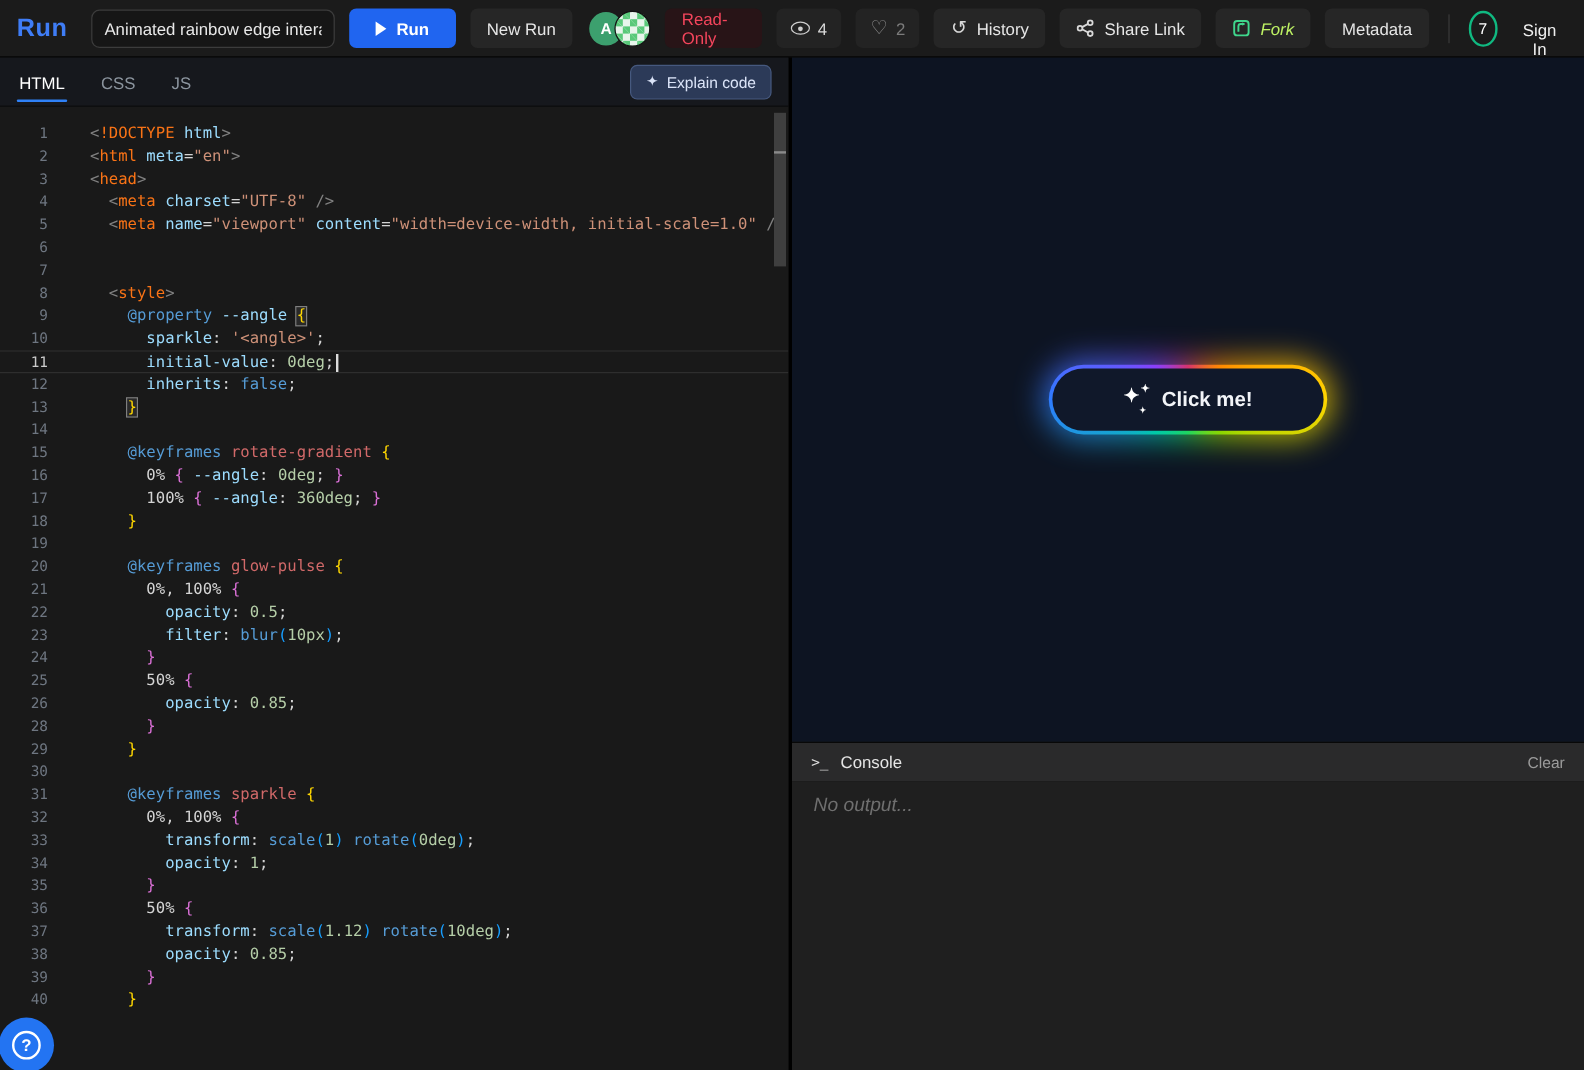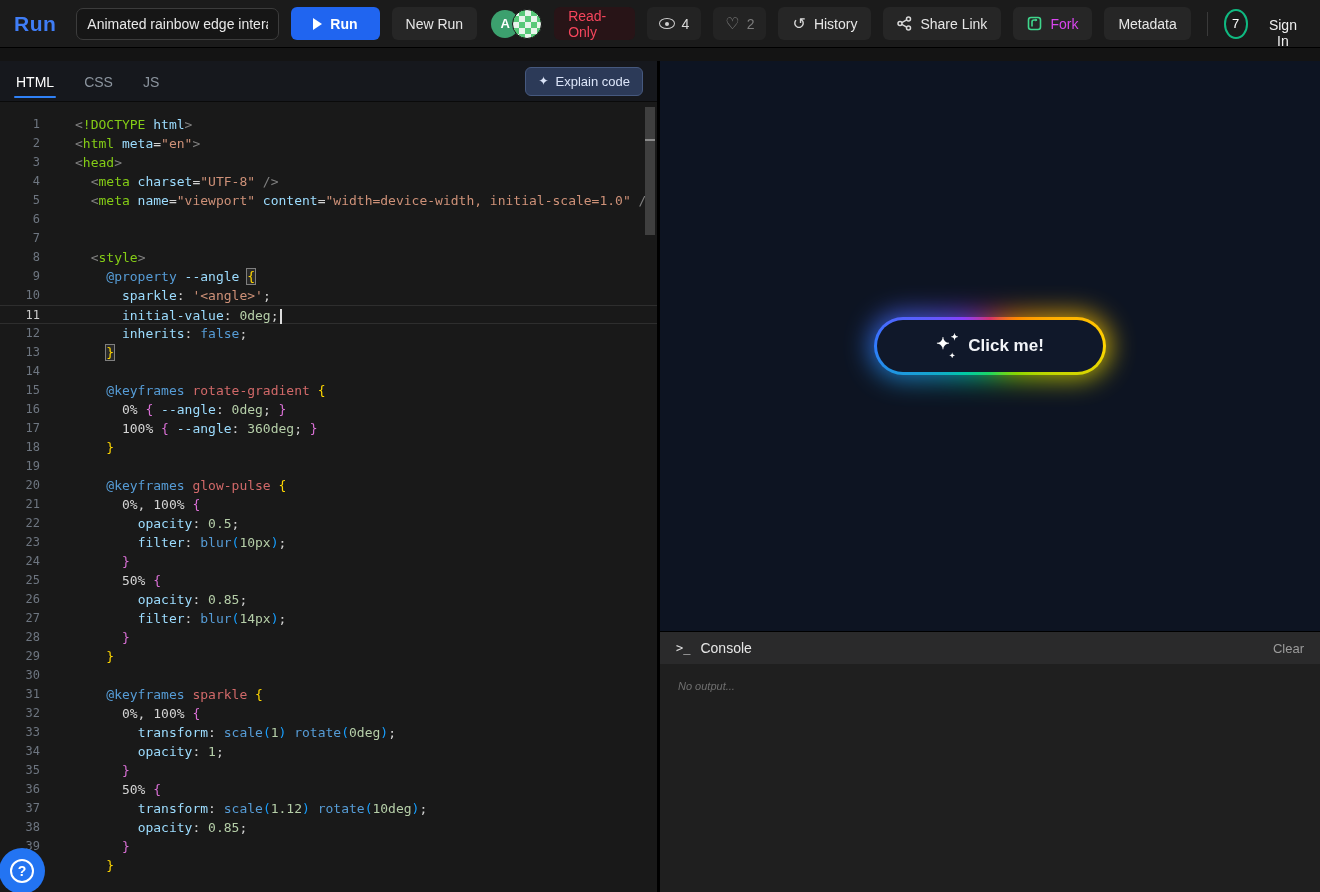--- a/index.html
+++ b/index.html
@@ -1,18 +1,18 @@
 <!DOCTYPE html>
 <html><head>
 <meta charset="utf-8">
 <style>
   * { margin:0; padding:0; box-sizing:border-box; }
   html,body { width:1320px; height:892px; overflow:hidden; background:#141414;
     font-family:"Liberation Sans", sans-serif; }
-  .app { width:1320px; height:892px; display:flex; flex-direction:column;gap:13px; }
+  .app { width:1320px; height:892px; display:flex; flex-direction:column; }
 
   
   .topbar { height:48px; background:#1b1b1b; border-bottom:1px solid #000;
     display:flex; align-items:center; padding:0 14px; gap:12px; flex:0 0 48px; }
   .logo { color:#3f7df6; font-size:21px; font-weight:bold; letter-spacing:.5px; margin-right:8px; }
   .title-input { width:224px; height:32px; background:#161616; border:1px solid #3c3c3c;
     border-radius:7px; color:#e8e8e8; font-size:14px; padding:0 10px; outline:none;
     white-space:nowrap; overflow:hidden; text-overflow:clip; }
   .btn { height:33px; border:none; border-radius:6px; background:#262626; color:#e6e6e6;
     font-size:14px; display:inline-flex; align-items:center; gap:8px; padding:0 14px;
@@ -35,21 +35,21 @@
   .stat { display:inline-flex; align-items:center; gap:7px; background:#232323;
     height:33px; border-radius:6px; padding:0 12px; color:#d9d9d9; font-size:14px; }
   .stat .dim { color:#7c7c7c; }
   .eye-icon { width:16px; height:11px; border:1.5px solid #cfcfcf; border-radius:50%;
     position:relative; display:inline-block; }
   .eye-icon::after { content:""; position:absolute; left:50%; top:50%; width:4px; height:4px;
     transform:translate(-50%,-50%); background:#cfcfcf; border-radius:50%; }
   .heart-icon { color:#8d8d8d; font-size:16px; line-height:1; }
   .hist-icon { color:#d9d9d9; font-size:16px; line-height:1; }
   .share-icon, .fork-icon { display:inline-flex; }
-  .fork-label { color:#d946ef; }
+  .fork-label { color:#bef264;font-style:italic; }
   .tb-divider { width:1px; height:24px; background:#3a3a3a; margin:0 4px; }
   .count-badge { width:30px; height:30px; border-radius:50%; border:2px solid #10b981;
     color:#fff; font-size:13px; display:flex; align-items:center; justify-content:center; }
   .signin { color:#f0f0f0; font-size:14px; background:none; border:none; font-family:inherit;
     cursor:pointer; padding:0 6px;margin-top:19px; }
 
   
   .main { flex:1; display:flex; min-height:0; }
   .left { width:660px; flex:0 0 660px; display:flex; flex-direction:column; border-right:3px solid #000; }
   .right { flex:1; display:flex; flex-direction:column; min-width:0; }
@@ -68,21 +68,21 @@
   .sparkle-glyph { font-size:12px; line-height:1; }
 
   
   .editor { flex:1; background:#191919; position:relative; overflow:hidden;
     font-family:"DejaVu Sans Mono", monospace; font-size:13px; padding-top:13px; }
   .code-line { display:flex; height:19px; line-height:19px; white-space:pre; position:relative; }
   .code-line .ln { width:40px; text-align:right; color:#6e7681; flex:0 0 40px; font-size:12px; }
   .code-line .lc { padding-left:35px; color:#d4d4d4; }
   .code-line.active { border-top:1px solid #2e2e2e; border-bottom:1px solid #2e2e2e; height:19px; }
   .code-line.active .ln { color:#cccccc; }
-  .tk-pun{color:#808080} .tk-tag{color:#84cc16} .tk-attr{color:#9cdcfe} .tk-str{color:#ce9178}
+  .tk-pun{color:#808080} .tk-tag{color:#f97316} .tk-attr{color:#9cdcfe} .tk-str{color:#ce9178}
   .tk-txt{color:#d4d4d4} .tk-at{color:#569cd6} .tk-kf{color:#d16969} .tk-prop{color:#9cdcfe}
   .tk-num{color:#b5cea8} .tk-kw{color:#569cd6} .tk-fn{color:#569cd6} .tk-d{color:#d4d4d4}
   .tk-b1{color:#ffd700} .tk-b2{color:#da70d6} .tk-b3{color:#179fff}
   .tk-b1m{color:#ffd700; outline:1px solid #7f7f7f; background:rgba(100,100,100,.22)}
   .tk-cursor{display:inline-block; width:2px; height:15px; background:#dcdcdc;
     vertical-align:middle; margin-left:1px;}
   .ed-scrollthumb { position:absolute; top:5px; right:2px; width:10px; height:128px; background:#3f3f3f; }
   .ed-scrollmark { position:absolute; top:37px; right:2px; width:10px; height:2px; background:#8a8a8a; }
 
   
@@ -109,21 +109,21 @@
   .spark-s2 { position:absolute; right:3px; bottom:-2px; font-size:7px; line-height:1; }
 
   
   .console-header { height:33px; flex:0 0 33px; background:#2a2a2b; display:flex; align-items:center;
     padding:0 16px; gap:10px; border-top:1px solid #000; }
   .console-prompt { color:#e0e0e0; font-family:"DejaVu Sans Mono", monospace; font-size:12px; }
   .console-title { color:#e6e6e6; font-size:14px;text-align:center; }
   .console-clear { margin-left:auto; background:none; border:none; color:#9b9b9b; font-size:13px;
     font-family:inherit; cursor:pointer; }
   .console-body { flex:1; background:#1f1f1f; padding:12px 18px; }
-  .console-empty { color:#6f6f6f; font-size:11px; font-style:italic; }
+  .console-empty { color:#6f6f6f; font-size:16px; font-style:italic; }
 </style>
 </head>
 <body>
 
 <div class="app">
 
   <header class="topbar">
     <span class="logo">Run</span>
     <input class="title-input" value="Animated rainbow edge interacti" style="">
     <button class="btn btn-run">
@@ -208,21 +208,20 @@
             <div class="code-line"><span class="ln">17</span><span class="lc"><span class="tk-d">      </span><span class="tk-d">100% </span><span class="tk-b2">{</span><span class="tk-attr"> --angle</span><span class="tk-d">: </span><span class="tk-num">360deg</span><span class="tk-d">; </span><span class="tk-b2">}</span></span></div>
             <div class="code-line"><span class="ln">18</span><span class="lc"><span class="tk-d">    </span><span class="tk-b1">}</span></span></div>
             <div class="code-line"><span class="ln">19</span><span class="lc"></span></div>
             <div class="code-line"><span class="ln">20</span><span class="lc"><span class="tk-d">    </span><span class="tk-at">@keyframes</span><span class="tk-kf"> glow-pulse </span><span class="tk-b1">{</span></span></div>
             <div class="code-line"><span class="ln">21</span><span class="lc"><span class="tk-d">      </span><span class="tk-d">0%, 100% </span><span class="tk-b2">{</span></span></div>
             <div class="code-line"><span class="ln">22</span><span class="lc"><span class="tk-d">        </span><span class="tk-prop">opacity</span><span class="tk-d">: </span><span class="tk-num">0.5</span><span class="tk-d">;</span></span></div>
             <div class="code-line"><span class="ln">23</span><span class="lc"><span class="tk-d">        </span><span class="tk-prop">filter</span><span class="tk-d">: </span><span class="tk-fn">blur</span><span class="tk-b3">(</span><span class="tk-num">10px</span><span class="tk-b3">)</span><span class="tk-d">;</span></span></div>
             <div class="code-line"><span class="ln">24</span><span class="lc"><span class="tk-d">      </span><span class="tk-b2">}</span></span></div>
             <div class="code-line"><span class="ln">25</span><span class="lc"><span class="tk-d">      </span><span class="tk-d">50% </span><span class="tk-b2">{</span></span></div>
             <div class="code-line"><span class="ln">26</span><span class="lc"><span class="tk-d">        </span><span class="tk-prop">opacity</span><span class="tk-d">: </span><span class="tk-num">0.85</span><span class="tk-d">;</span></span></div>
-            <div class="code-line"><span class="ln">27</span><span class="lc"><span class="tk-d">        </span><span class="tk-prop">filter</span><span class="tk-d">: </span><span class="tk-fn">blur</span><span class="tk-b3">(</span><span class="tk-num">14px</span><span class="tk-b3">)</span><span class="tk-d">;</span></span></div>
             <div class="code-line"><span class="ln">28</span><span class="lc"><span class="tk-d">      </span><span class="tk-b2">}</span></span></div>
             <div class="code-line"><span class="ln">29</span><span class="lc"><span class="tk-d">    </span><span class="tk-b1">}</span></span></div>
             <div class="code-line"><span class="ln">30</span><span class="lc"></span></div>
             <div class="code-line"><span class="ln">31</span><span class="lc"><span class="tk-d">    </span><span class="tk-at">@keyframes</span><span class="tk-kf"> sparkle </span><span class="tk-b1">{</span></span></div>
             <div class="code-line"><span class="ln">32</span><span class="lc"><span class="tk-d">      </span><span class="tk-d">0%, 100% </span><span class="tk-b2">{</span></span></div>
             <div class="code-line"><span class="ln">33</span><span class="lc"><span class="tk-d">        </span><span class="tk-prop">transform</span><span class="tk-d">: </span><span class="tk-fn">scale</span><span class="tk-b3">(</span><span class="tk-num">1</span><span class="tk-b3">)</span><span class="tk-fn"> rotate</span><span class="tk-b3">(</span><span class="tk-num">0deg</span><span class="tk-b3">)</span><span class="tk-d">;</span></span></div>
             <div class="code-line"><span class="ln">34</span><span class="lc"><span class="tk-d">        </span><span class="tk-prop">opacity</span><span class="tk-d">: </span><span class="tk-num">1</span><span class="tk-d">;</span></span></div>
             <div class="code-line"><span class="ln">35</span><span class="lc"><span class="tk-d">      </span><span class="tk-b2">}</span></span></div>
             <div class="code-line"><span class="ln">36</span><span class="lc"><span class="tk-d">      </span><span class="tk-d">50% </span><span class="tk-b2">{</span></span></div>
             <div class="code-line"><span class="ln">37</span><span class="lc"><span class="tk-d">        </span><span class="tk-prop">transform</span><span class="tk-d">: </span><span class="tk-fn">scale</span><span class="tk-b3">(</span><span class="tk-num">1.12</span><span class="tk-b3">)</span><span class="tk-fn"> rotate</span><span class="tk-b3">(</span><span class="tk-num">10deg</span><span class="tk-b3">)</span><span class="tk-d">;</span></span></div>

